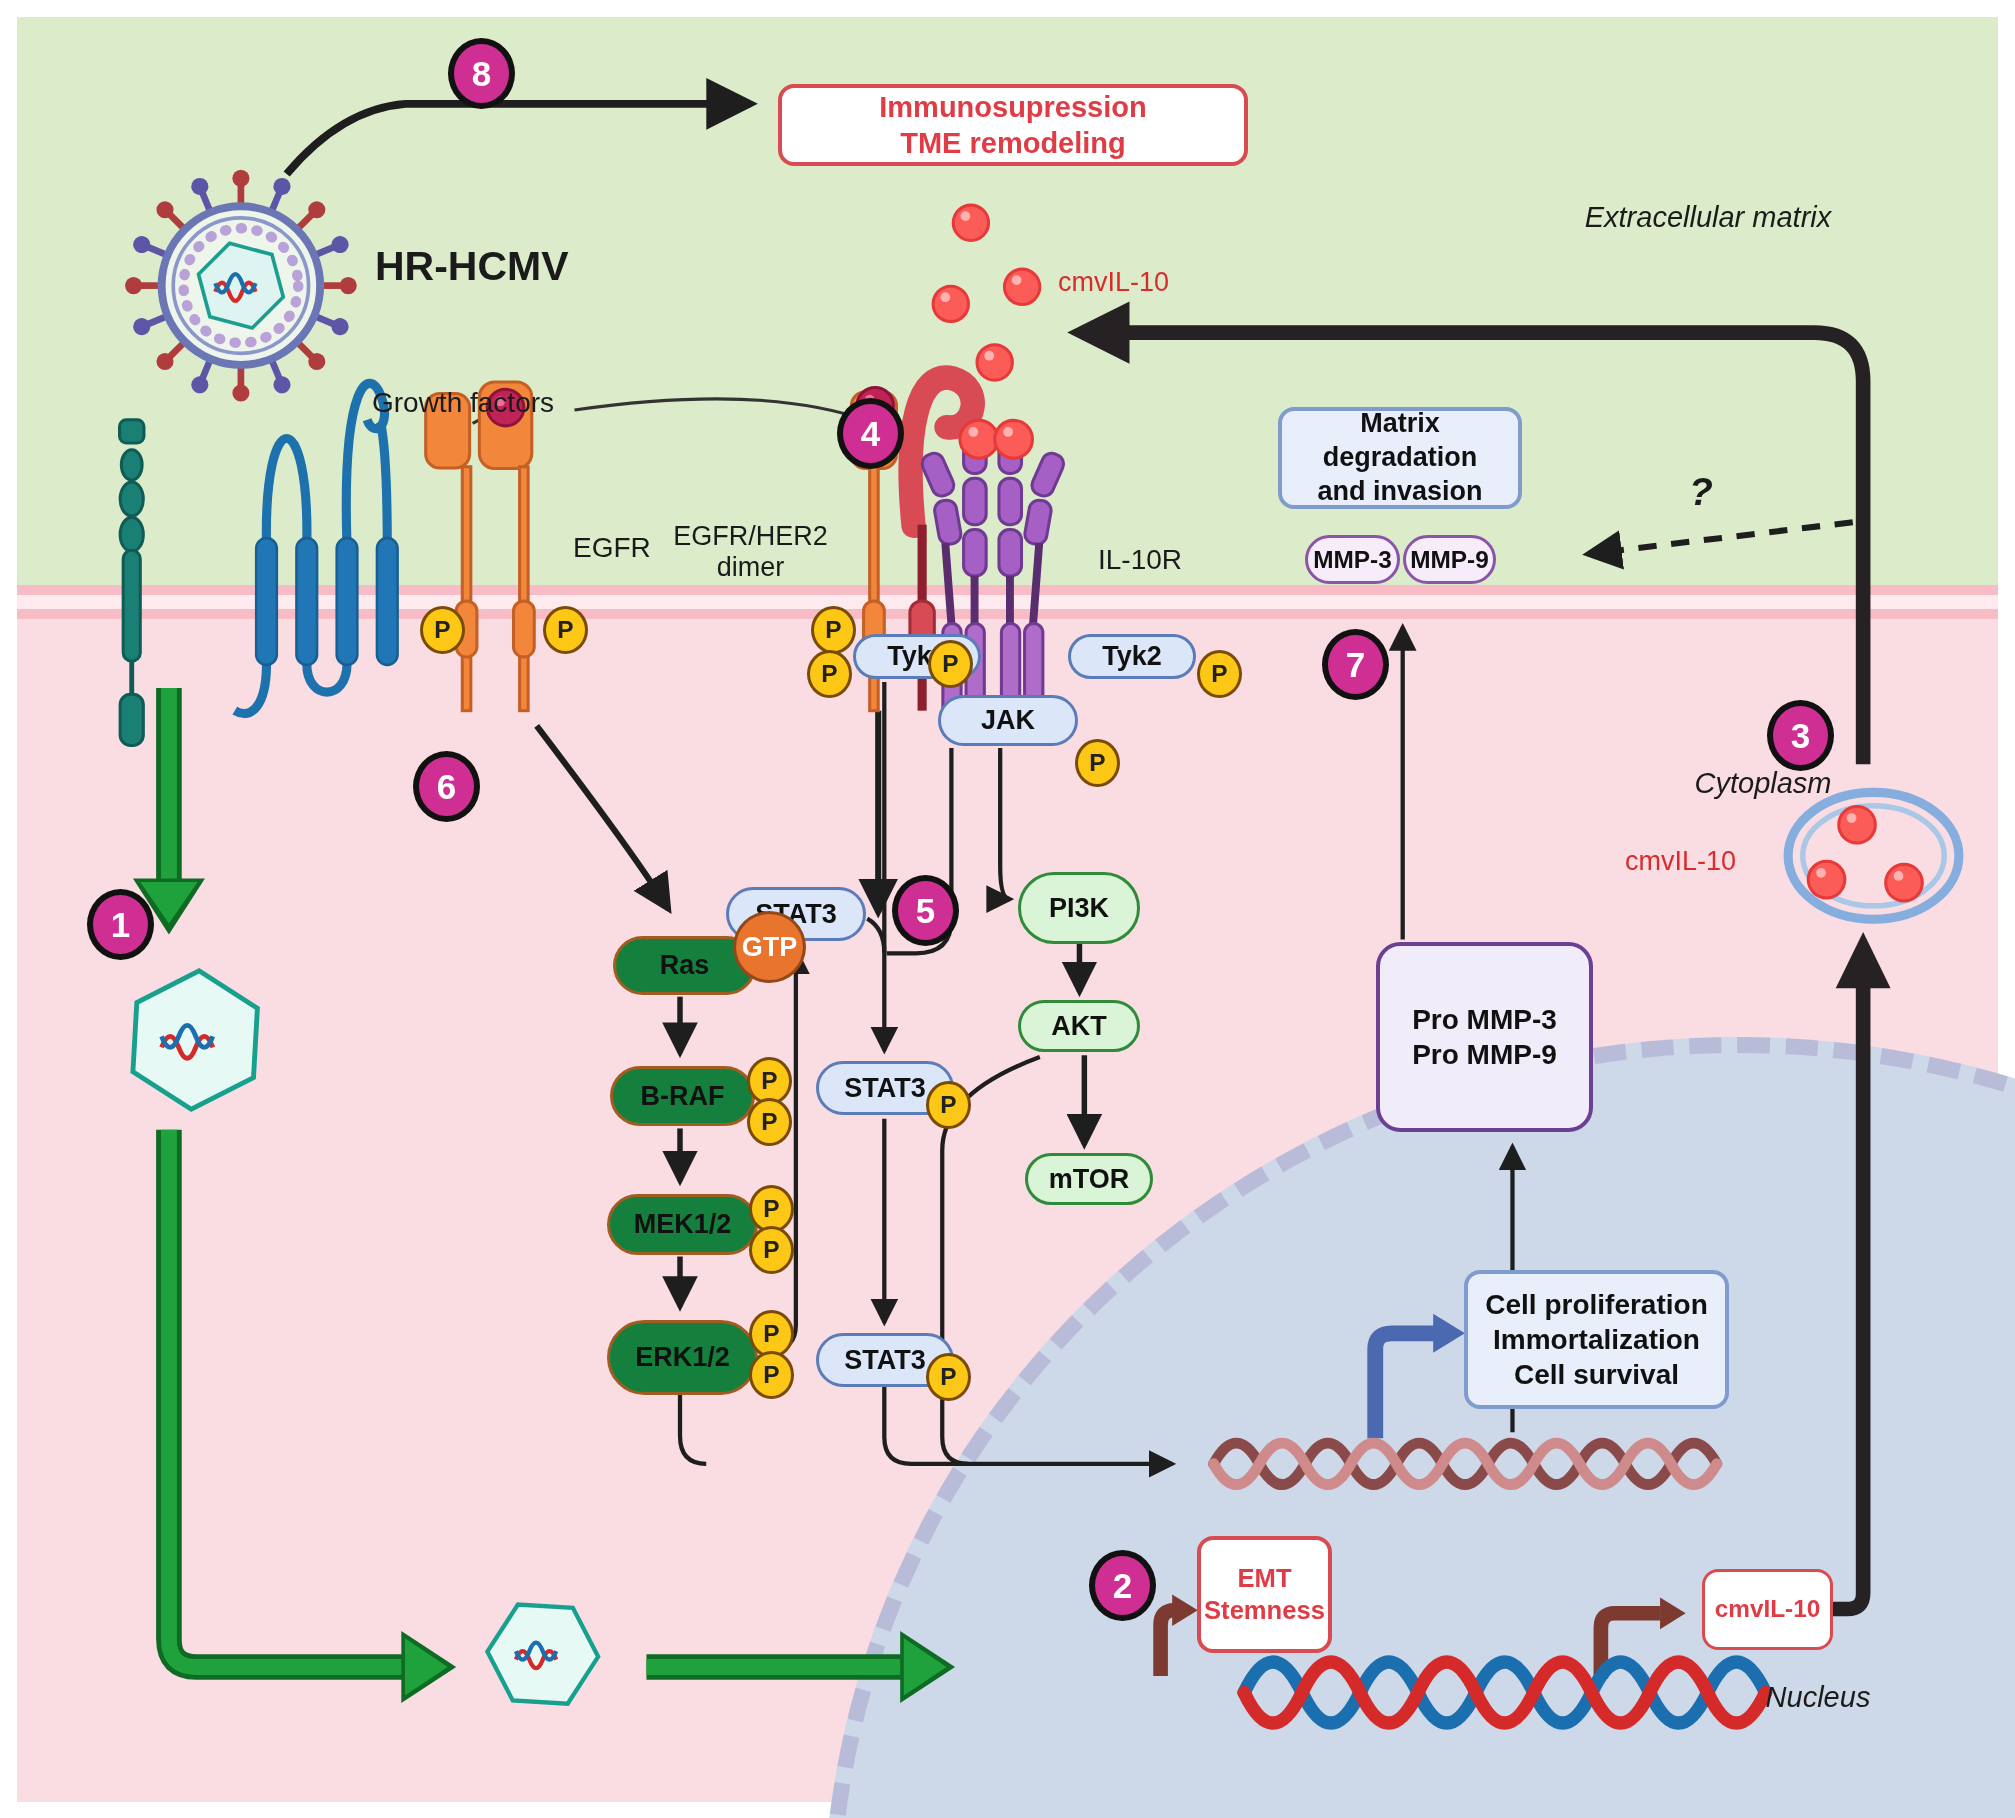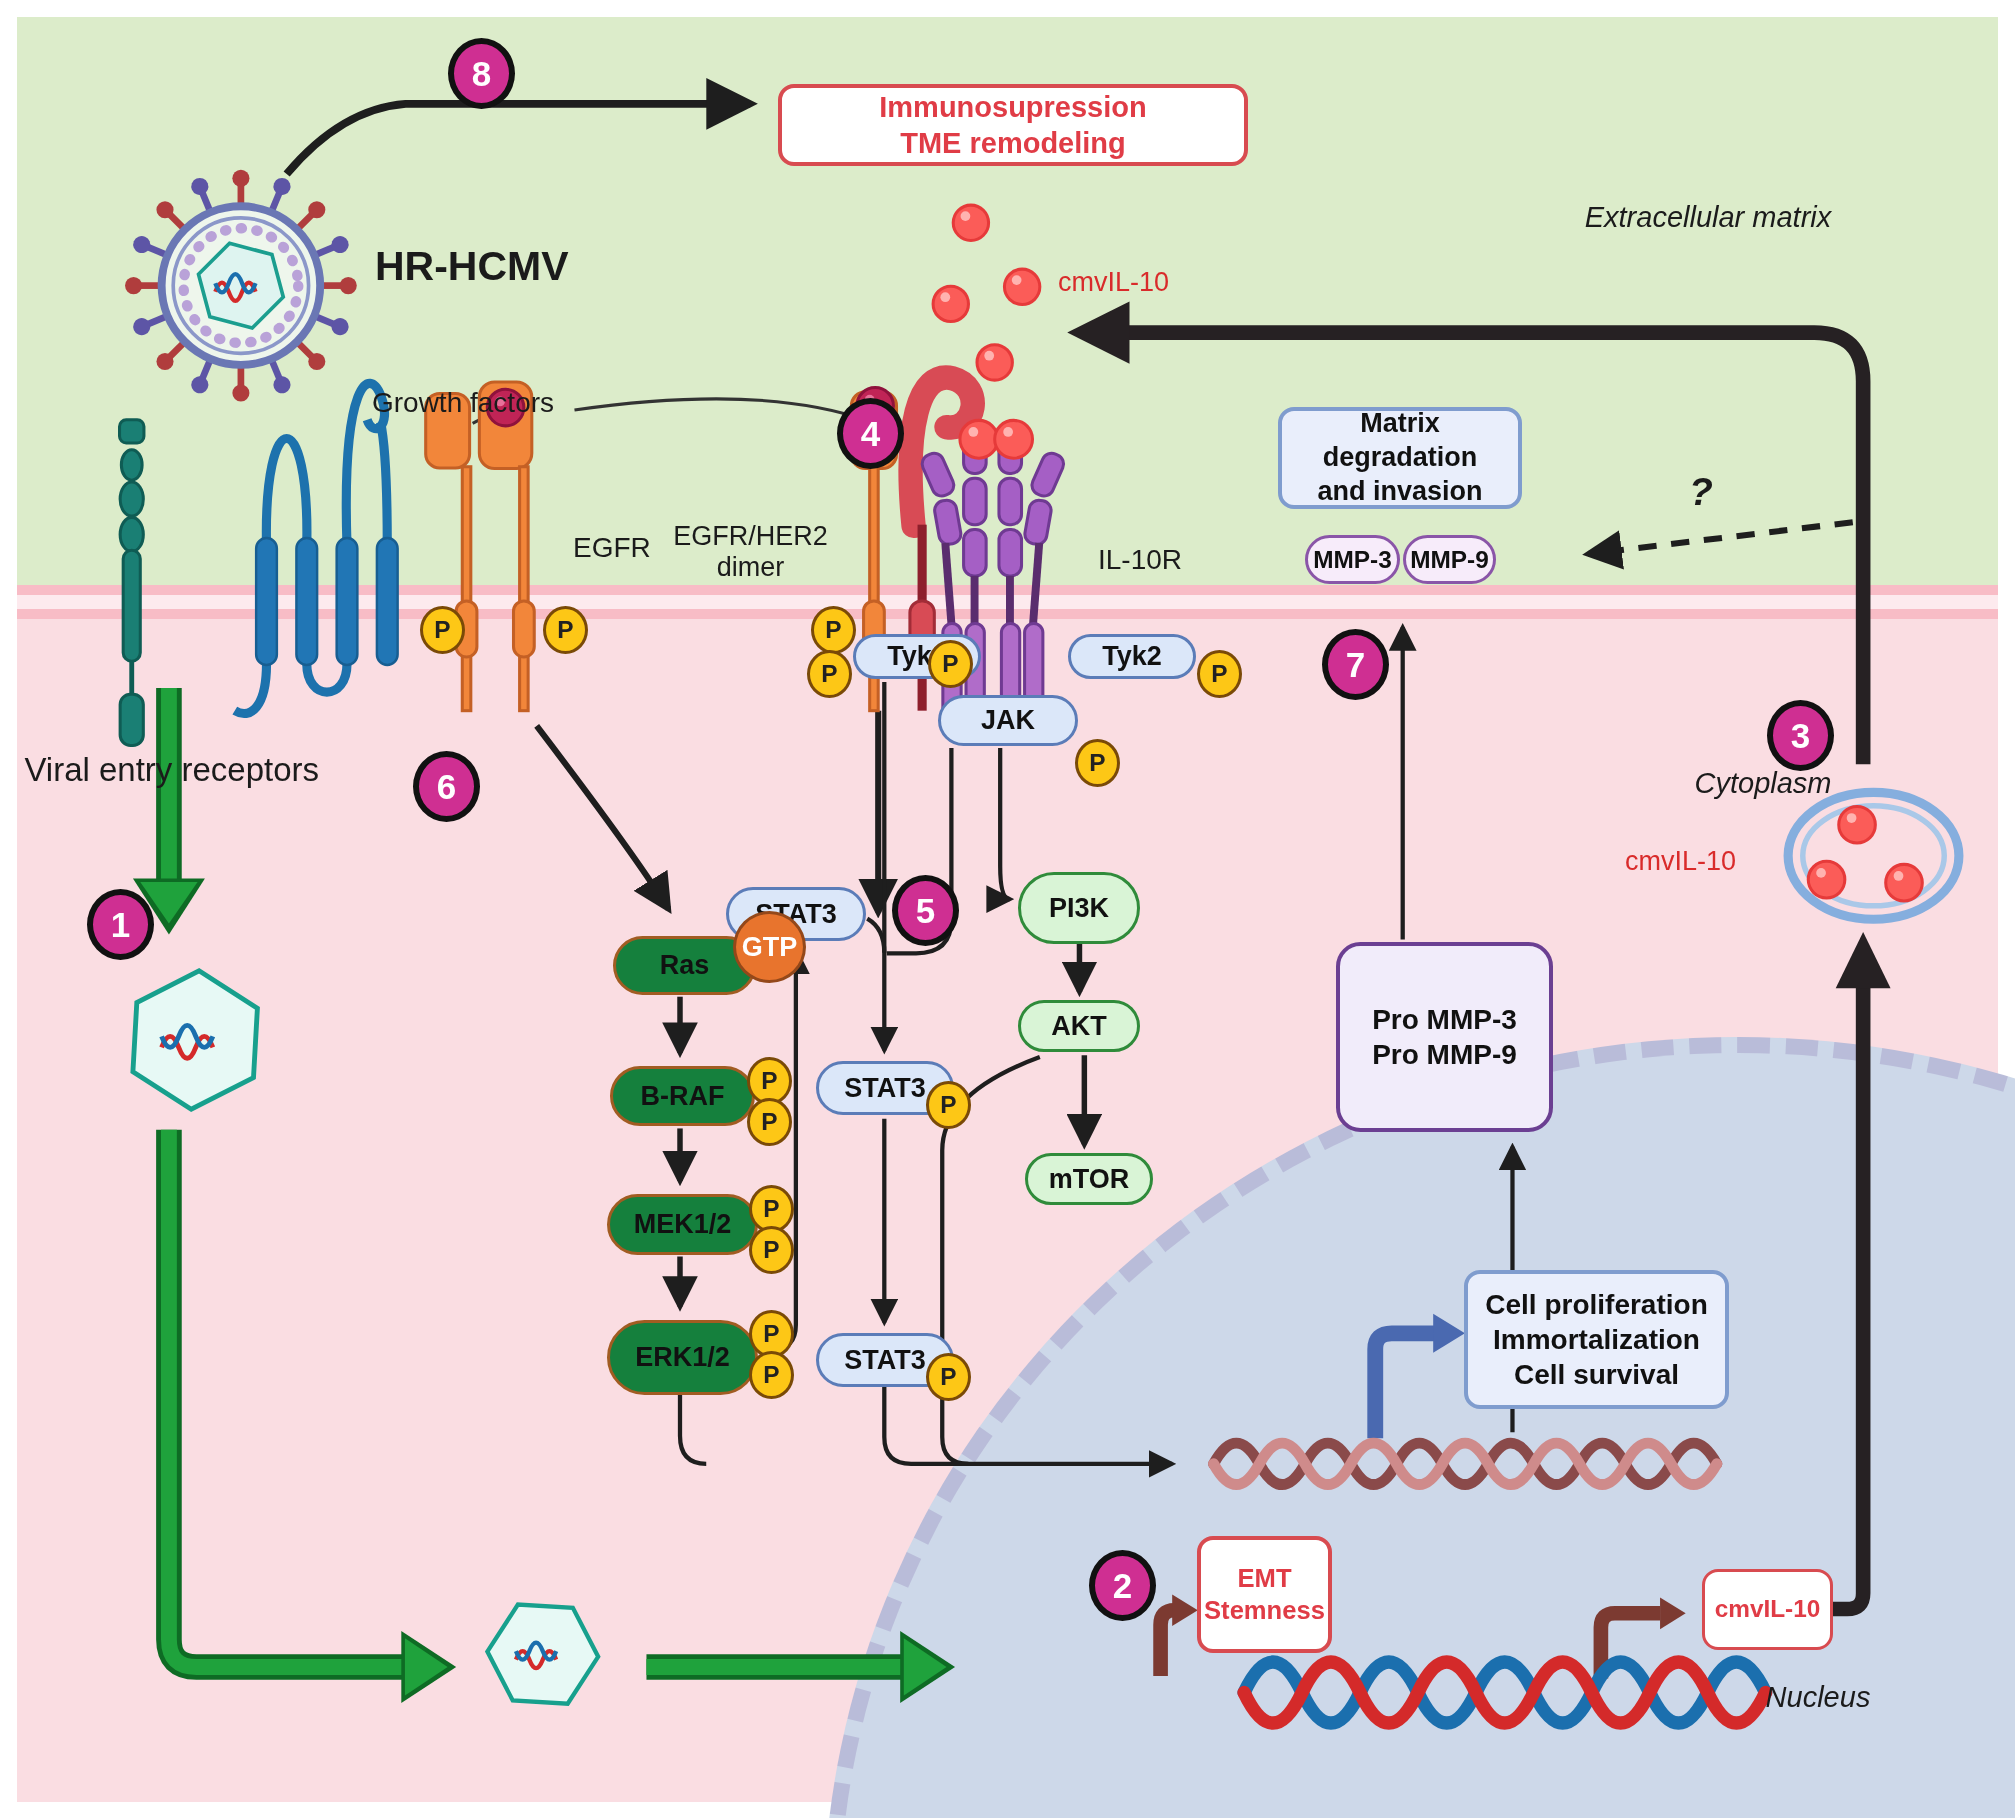--- a/index.html
+++ b/index.html
@@ -20,21 +20,21 @@
         border-radius:609px;font-weight:600;color:#111;background:#dbe7f9;border:3px solid #5b7cb8;
         box-sizing:border-box;font-size:27px;}
   .pill.tan{background:#15803d;border:3.7px solid #a15c22;}
   .pill.green{background:#d9f4d6;border:3.7px solid #2f8b3a;}
   .pill.purple{background:#f7ecfa;border:3.7px solid #8a55a8;font-size:24.4px;}
   .box{position:absolute;z-index:10;display:flex;flex-direction:column;align-items:center;justify-content:center;
        background:#ffffff;border:4.3px solid #d84b50;border-radius:16px;box-sizing:border-box;
        font-weight:bold;text-align:center;line-height:1.25;}
   .box.red-t{color:#e03c46;}
   .box.blue{background:#e9eefb;border-color:#7f9cce;color:#111;}
-  .box.purple{background:#f1ecfa;border-color:#6b3f92;color:#111;font-weight:600;border-radius:24.4px;}
+  .box.purple{background:#f1ecfa;border-color:#6b3f92;color:#111;font-weight:600;border-radius:24.4px;margin-left:40px;}
   .badge{position:absolute;z-index:12;width:67px;height:71px;border-radius:50%;background:#cf2f92;
          border:6.7px solid #111;box-sizing:border-box;display:flex;align-items:center;justify-content:center;
          color:#fff;font-weight:bold;font-size:35px;}
   .pbadge{position:absolute;z-index:11;width:45px;height:48px;border-radius:50%;background:#fdc716;
           border:3.7px solid #7a4a07;box-sizing:border-box;display:flex;align-items:center;justify-content:center;
           font-size:24.4px;font-weight:600;color:#222;}
   .red{color:#d92b2b;}
   .b{font-weight:bold;}
 </style>
 </head>
@@ -334,21 +334,20 @@
     </g>
   </svg>
 
   <div class="txt italic" style="left:1537px;top:201px;width:342px;text-align:center;">Extracellular matrix</div>
   <div class="txt italic" style="left:1641px;top:767px;width:244px;text-align:center;">Cytoplasm</div>
   <div class="txt italic" style="left:1708px;top:1681px;width:220px;text-align:center;">Nucleus</div>
 
   <div class="txt b" style="left:375px;top:243px;font-size:41px;">HR-HCMV</div>
 
   <div class="txt" style="left:338px;top:387px;width:250px;text-align:center;font-size:28px;">Growth factors</div>
-  <div class="txt" style="left:24.4px;top:751px;width:537px;font-size:33px;">Viral entry receptors</div>
   <div class="txt" style="left:573px;top:532px;width:110px;font-size:28px;">EGFR</div>
   <div class="txt" style="left:659px;top:521px;width:183px;text-align:center;font-size:27px;">
     <div>EGFR/HER2</div>
     <div>dimer</div>
   </div>
   <div class="txt" style="left:1098px;top:544px;width:134px;font-size:28px;">IL-10R</div>
 
   <div class="txt red" style="left:1058px;top:267px;width:165px;font-size:27px;">cmvIL-10</div>
   <div class="txt red" style="left:1625px;top:846px;width:152px;font-size:27px;">cmvIL-10</div>
   <div class="txt b" style="left:1689px;top:470px;width:49px;font-size:39px;font-style:italic;">?</div>

